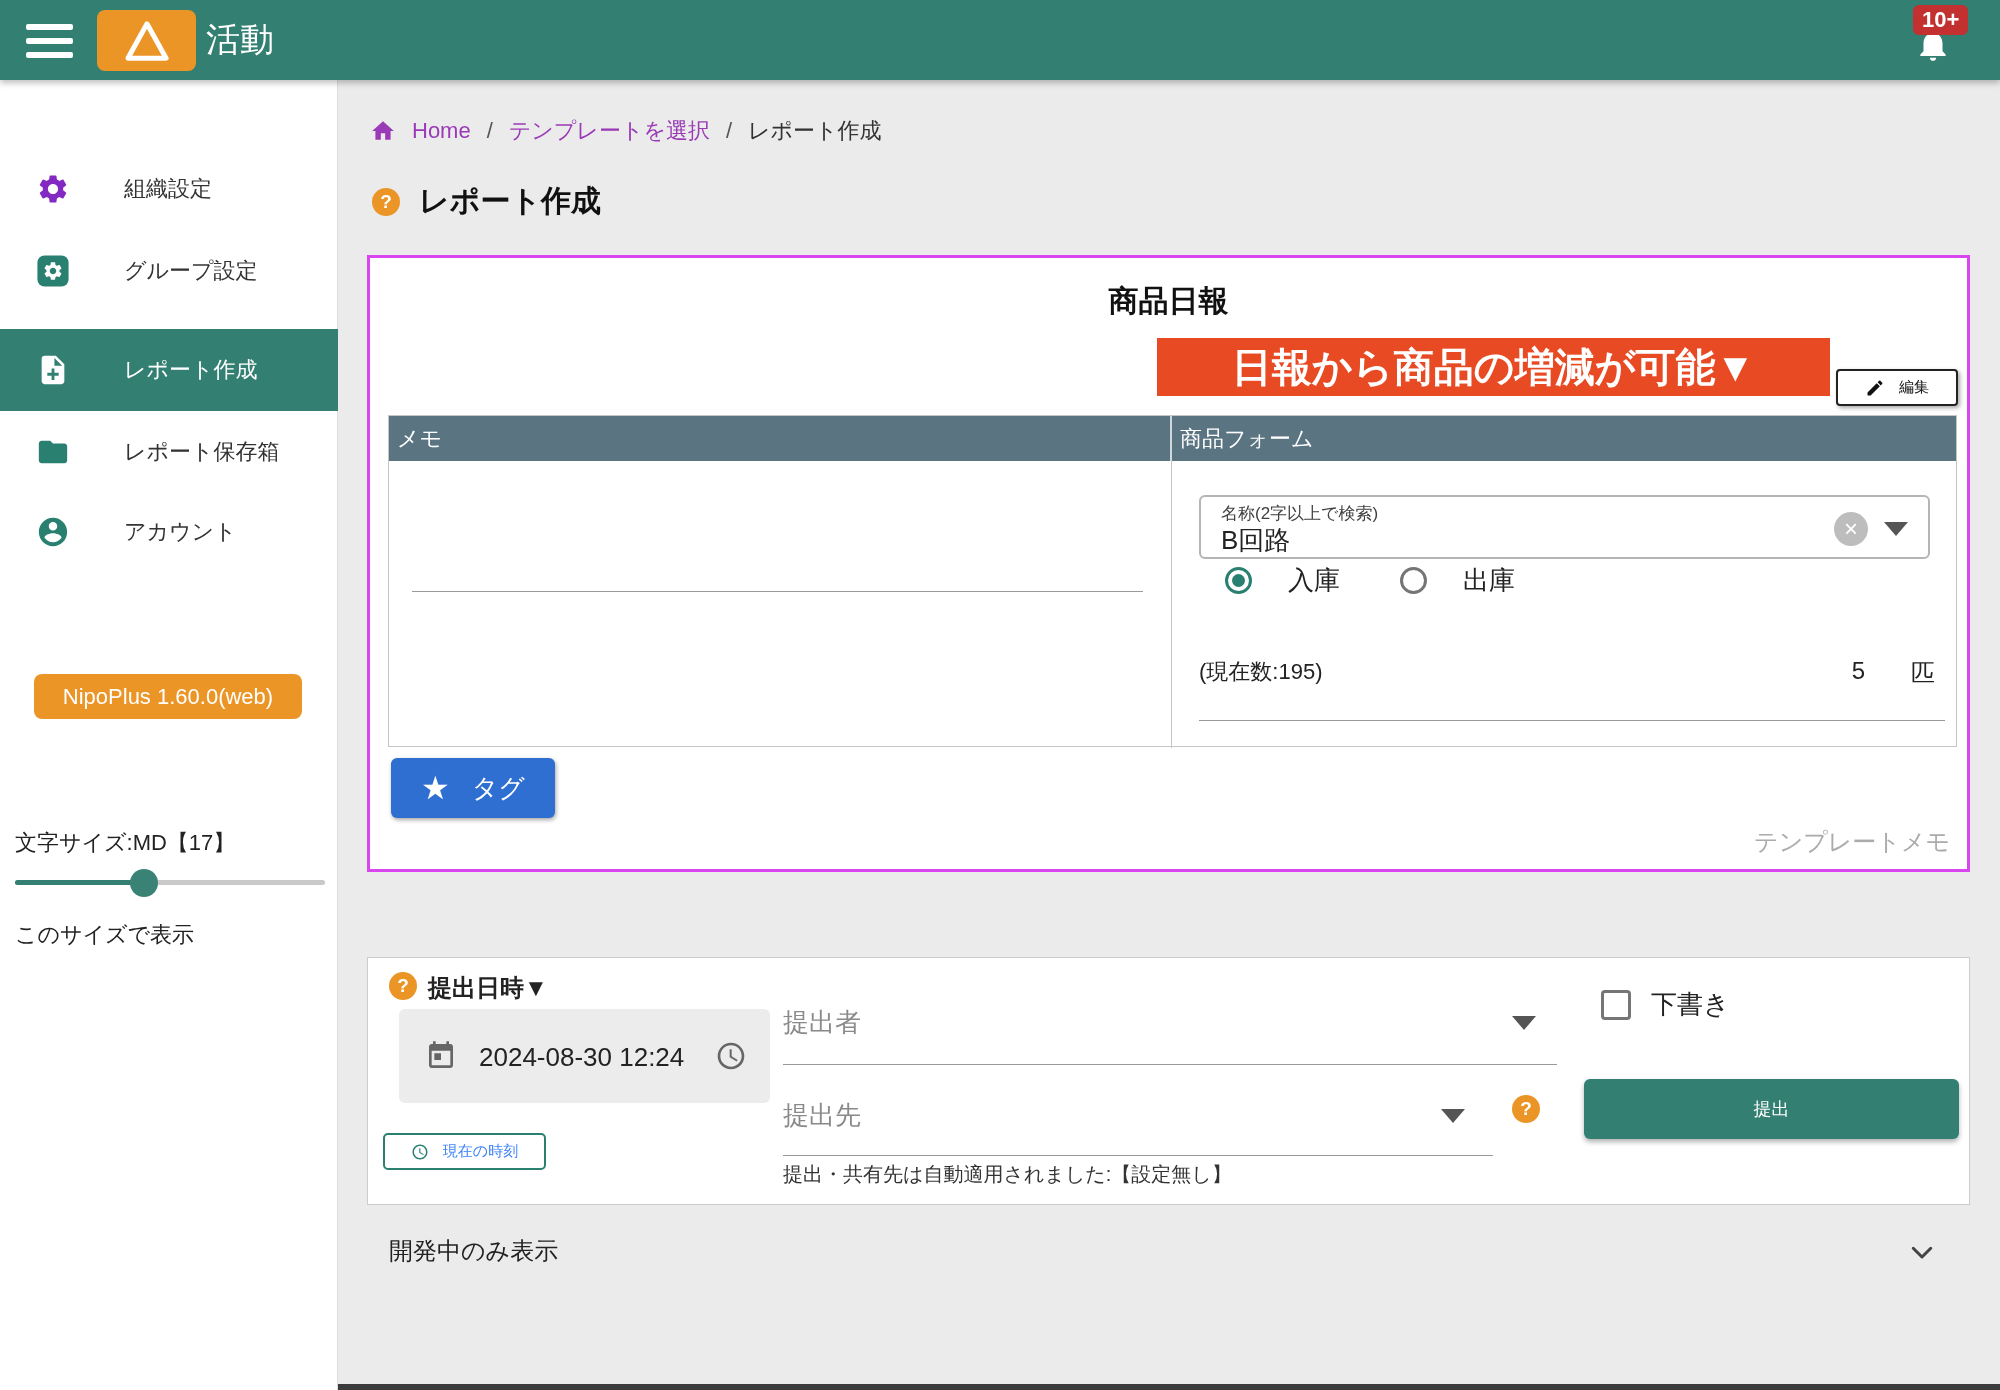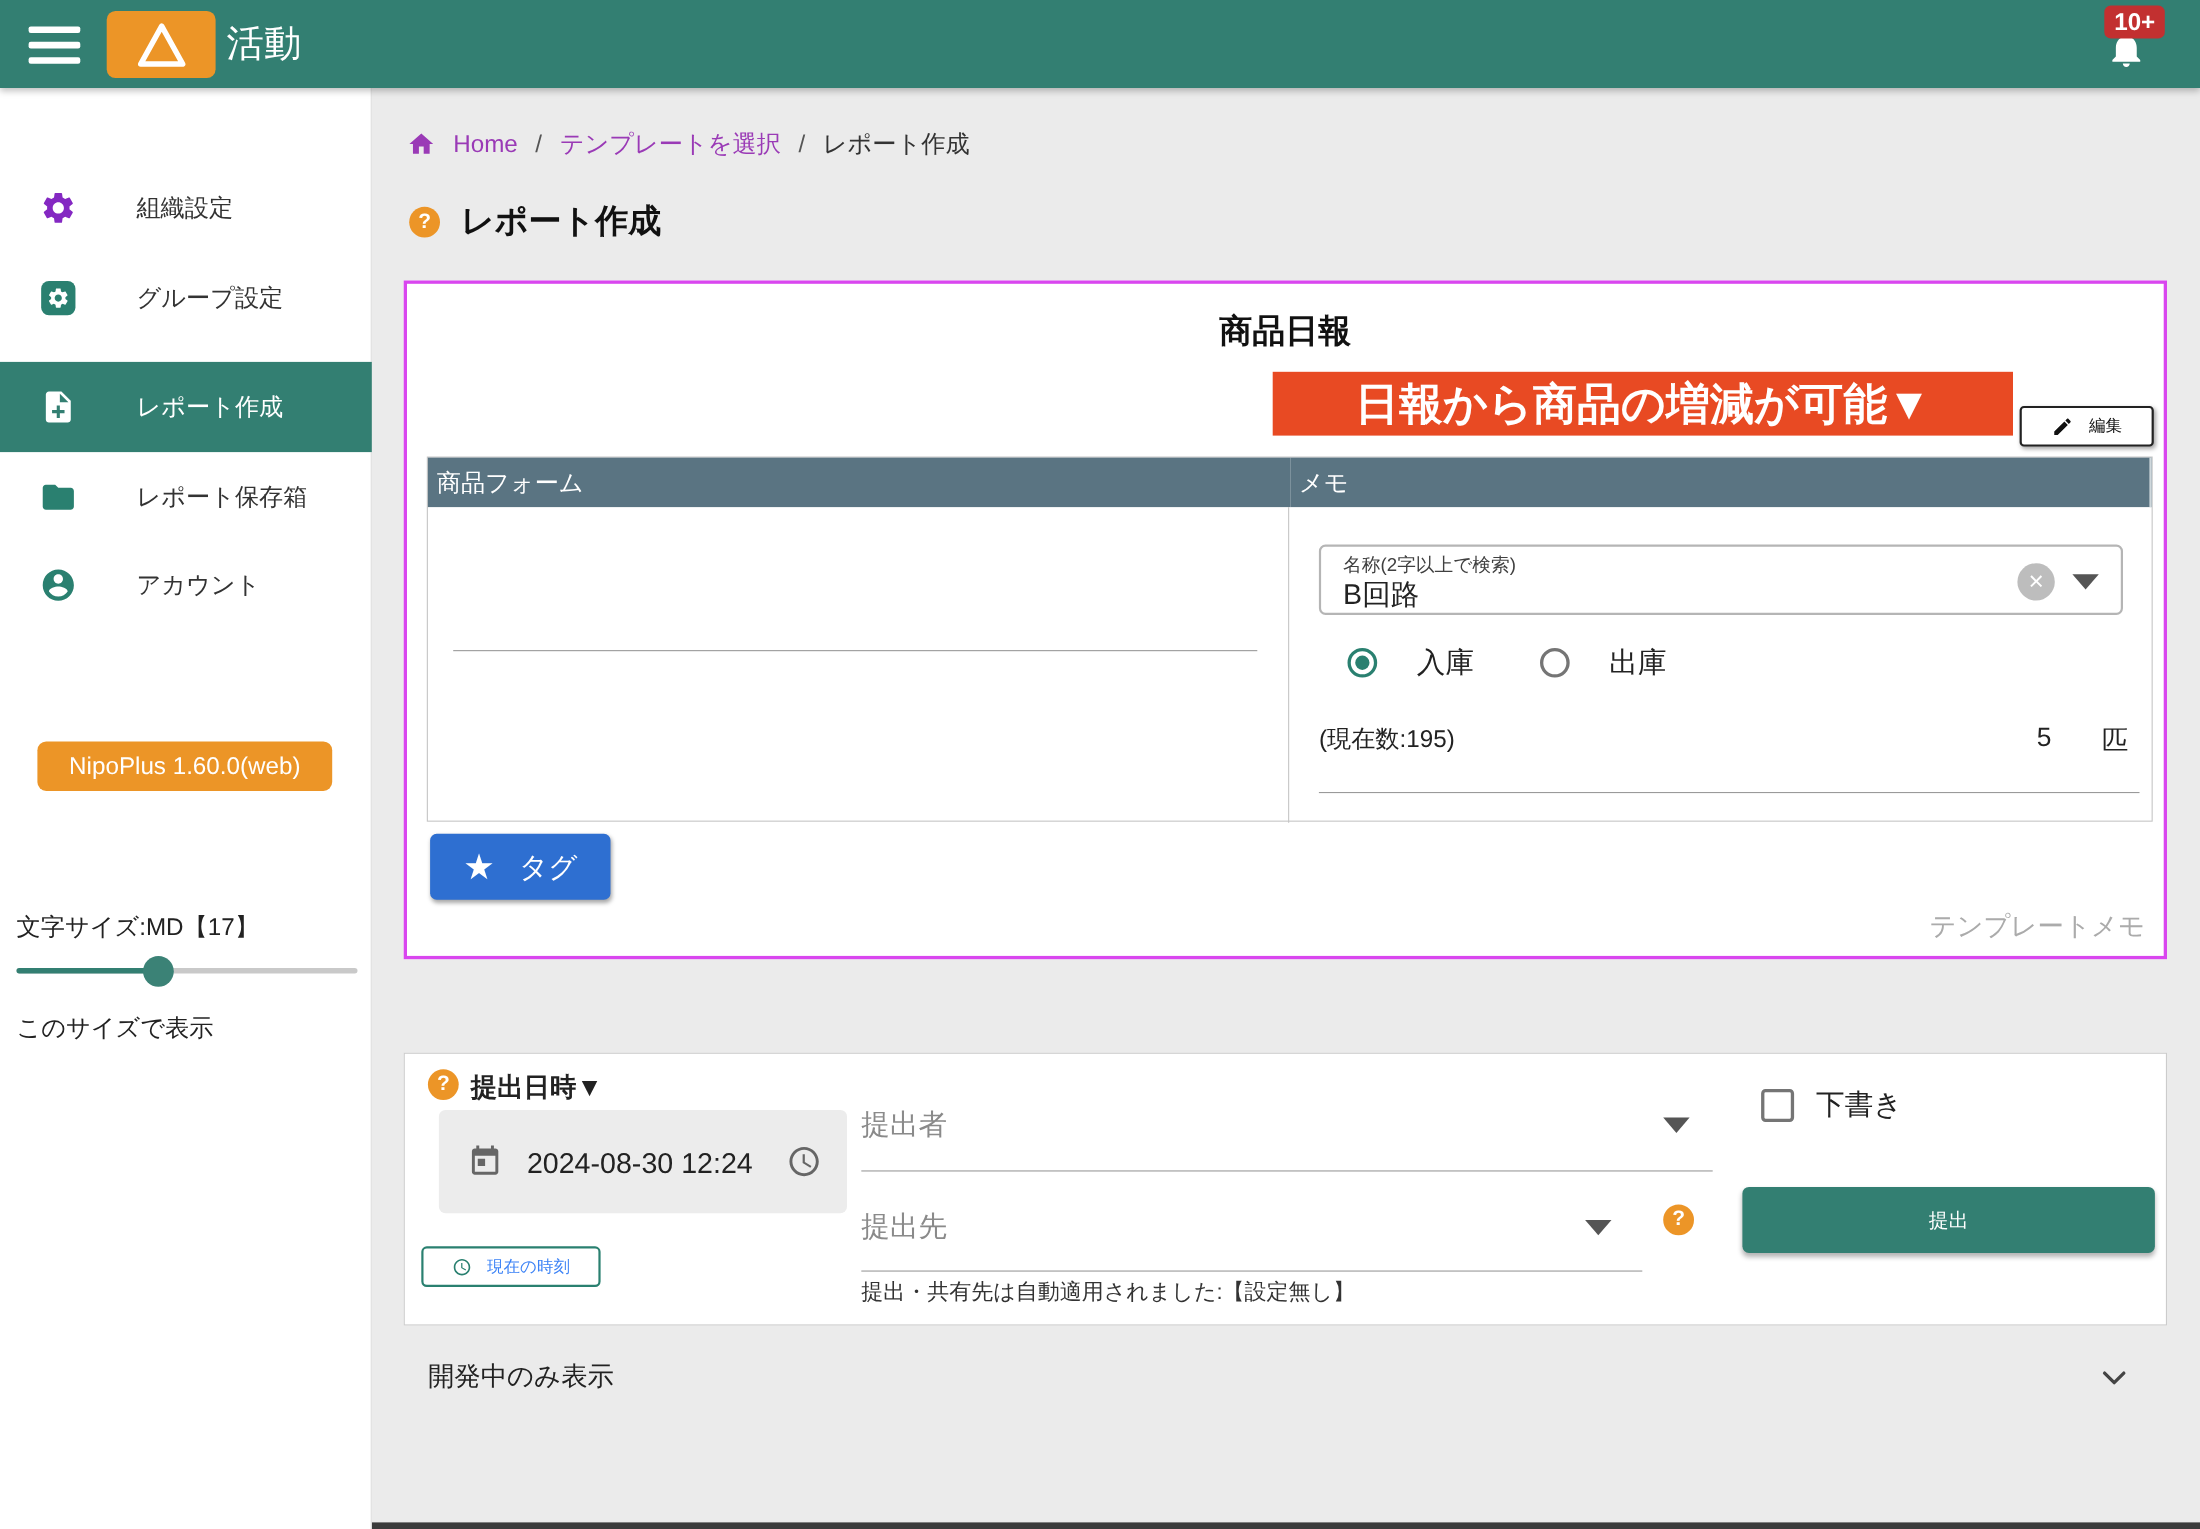--- a/index.html
+++ b/index.html
@@ -66,21 +66,21 @@
   .gt-c2 { flex:1; position:relative; }
   .memo-underline { position:absolute; left:23px; top:130px; width:731px; border-top:1px solid #9a9a9a; }
   .name-box { position:absolute; left:27px; top:34px; width:731px; height:64px; border:2px solid #b5b5b5; border-radius:6px; }
   .name-box .fl { position:absolute; left:20px; top:5px; font-size:17px; color:#404040; }
   .name-box .fv { position:absolute; left:20px; top:26px; font-size:26px; color:#222; }
   .clear-circle { position:absolute; right:60px; top:15px; width:34px; height:34px; border-radius:50%; background:#bdbdbd;
                   color:#fff; font-size:24px; display:flex; align-items:center; justify-content:center; cursor:pointer; }
   .caret-down { width:0; height:0; border-left:12px solid transparent; border-right:12px solid transparent;
                 border-top:14px solid #555; cursor:pointer; }
   .name-caret { position:absolute; right:20px; top:25px; }
-  .radio-row { position:absolute; left:53px; top:124px; display:flex; align-items:center; gap:36px;justify-content:space-between; }
+  .radio-row { position:absolute; left:53px; top:102px; display:flex; align-items:center; gap:36px;justify-content:space-between; }
   .radio { width:27px; height:27px; border-radius:50%; border:3px solid #757575; position:relative; cursor:pointer; flex:0 0 auto; }
   .radio.sel { border-color:#2a8070; }
   .radio.sel::after { content:""; position:absolute; left:4px; top:4px; width:13px; height:13px; border-radius:50%; background:#2a8070; }
   .radio-lbl { font-size:26px; color:#222; margin-right:24px; }
   .stock-row { position:absolute; left:27px; top:196px; width:746px; }
   .stock-lbl { position:absolute; left:0; top:0; font-size:22px; color:#222; }
   .qty-val { position:absolute; right:80px; top:0; font-size:24px; color:#222; }
   .qty-unit { position:absolute; right:10px; top:0; font-size:24px; color:#222; }
   .qty-underline { position:absolute; left:0; top:63px; width:746px; border-top:1px solid #9a9a9a; }
   .tag-btn { position:absolute; left:21px; top:500px; width:164px; height:60px; background:#2e6fd1; border:none; border-radius:6px;
@@ -223,22 +223,22 @@
     <div class="banner">日報から商品の増減が可能▼</div>
     <button class="edit-btn">
       <svg width="20" height="20" viewBox="0 0 24 24">
           <path fill="#111" d="M3 17.25V21h3.75L17.81 9.94l-3.75-3.75L3 17.25zM20.71 7.04c.39-.39.39-1.02 0-1.41l-2.34-2.34c-.39-.39-1.02-.39-1.41 0l-1.83 1.83 3.75 3.75 1.83-1.83z"></path>
         </svg>
       <span>編集</span>
     </button>
 
     <div class="grid-table">
       <div class="gt-header">
+        <div class="gt-h gt-h1">メモ</div>
         <div class="gt-h gt-h2">商品フォーム</div>
-        <div class="gt-h gt-h1">メモ</div>
       </div>
       <div class="gt-body">
         <div class="gt-c1">
           <div class="memo-underline"></div>
         </div>
         <div class="gt-c2">
           <div class="name-box">
             <span class="fl">名称(2字以上で検索)</span>
             <span class="fv">B回路</span>
             <div class="clear-circle">×</div>

